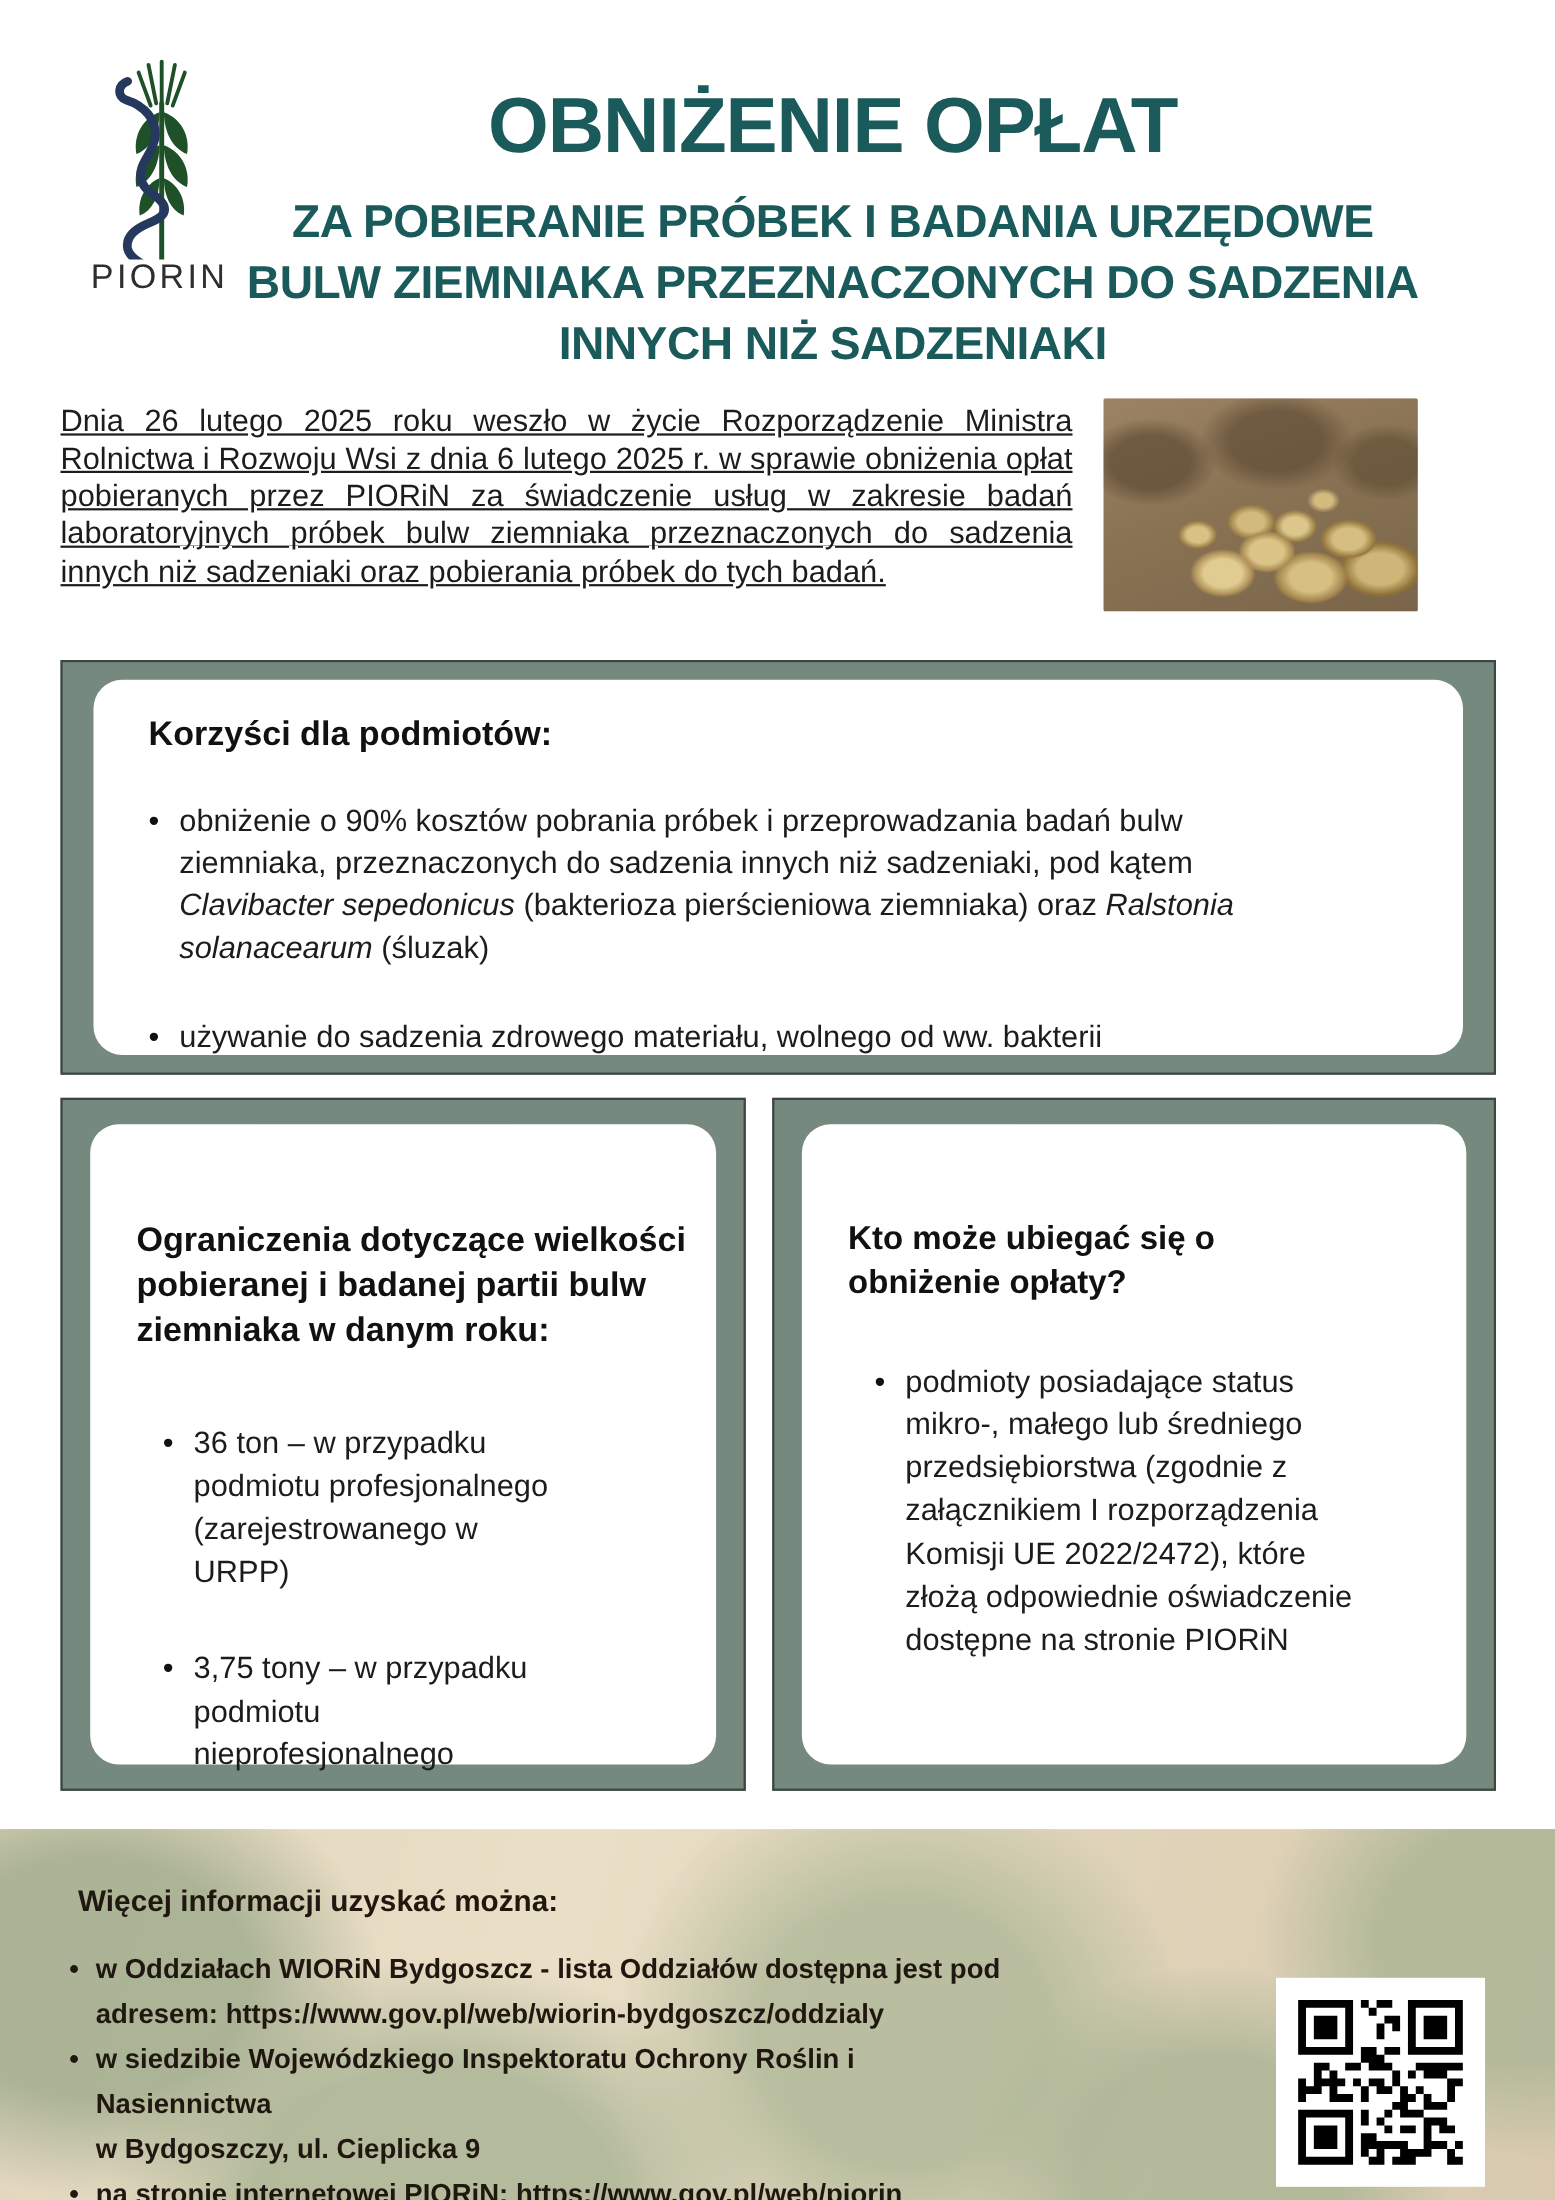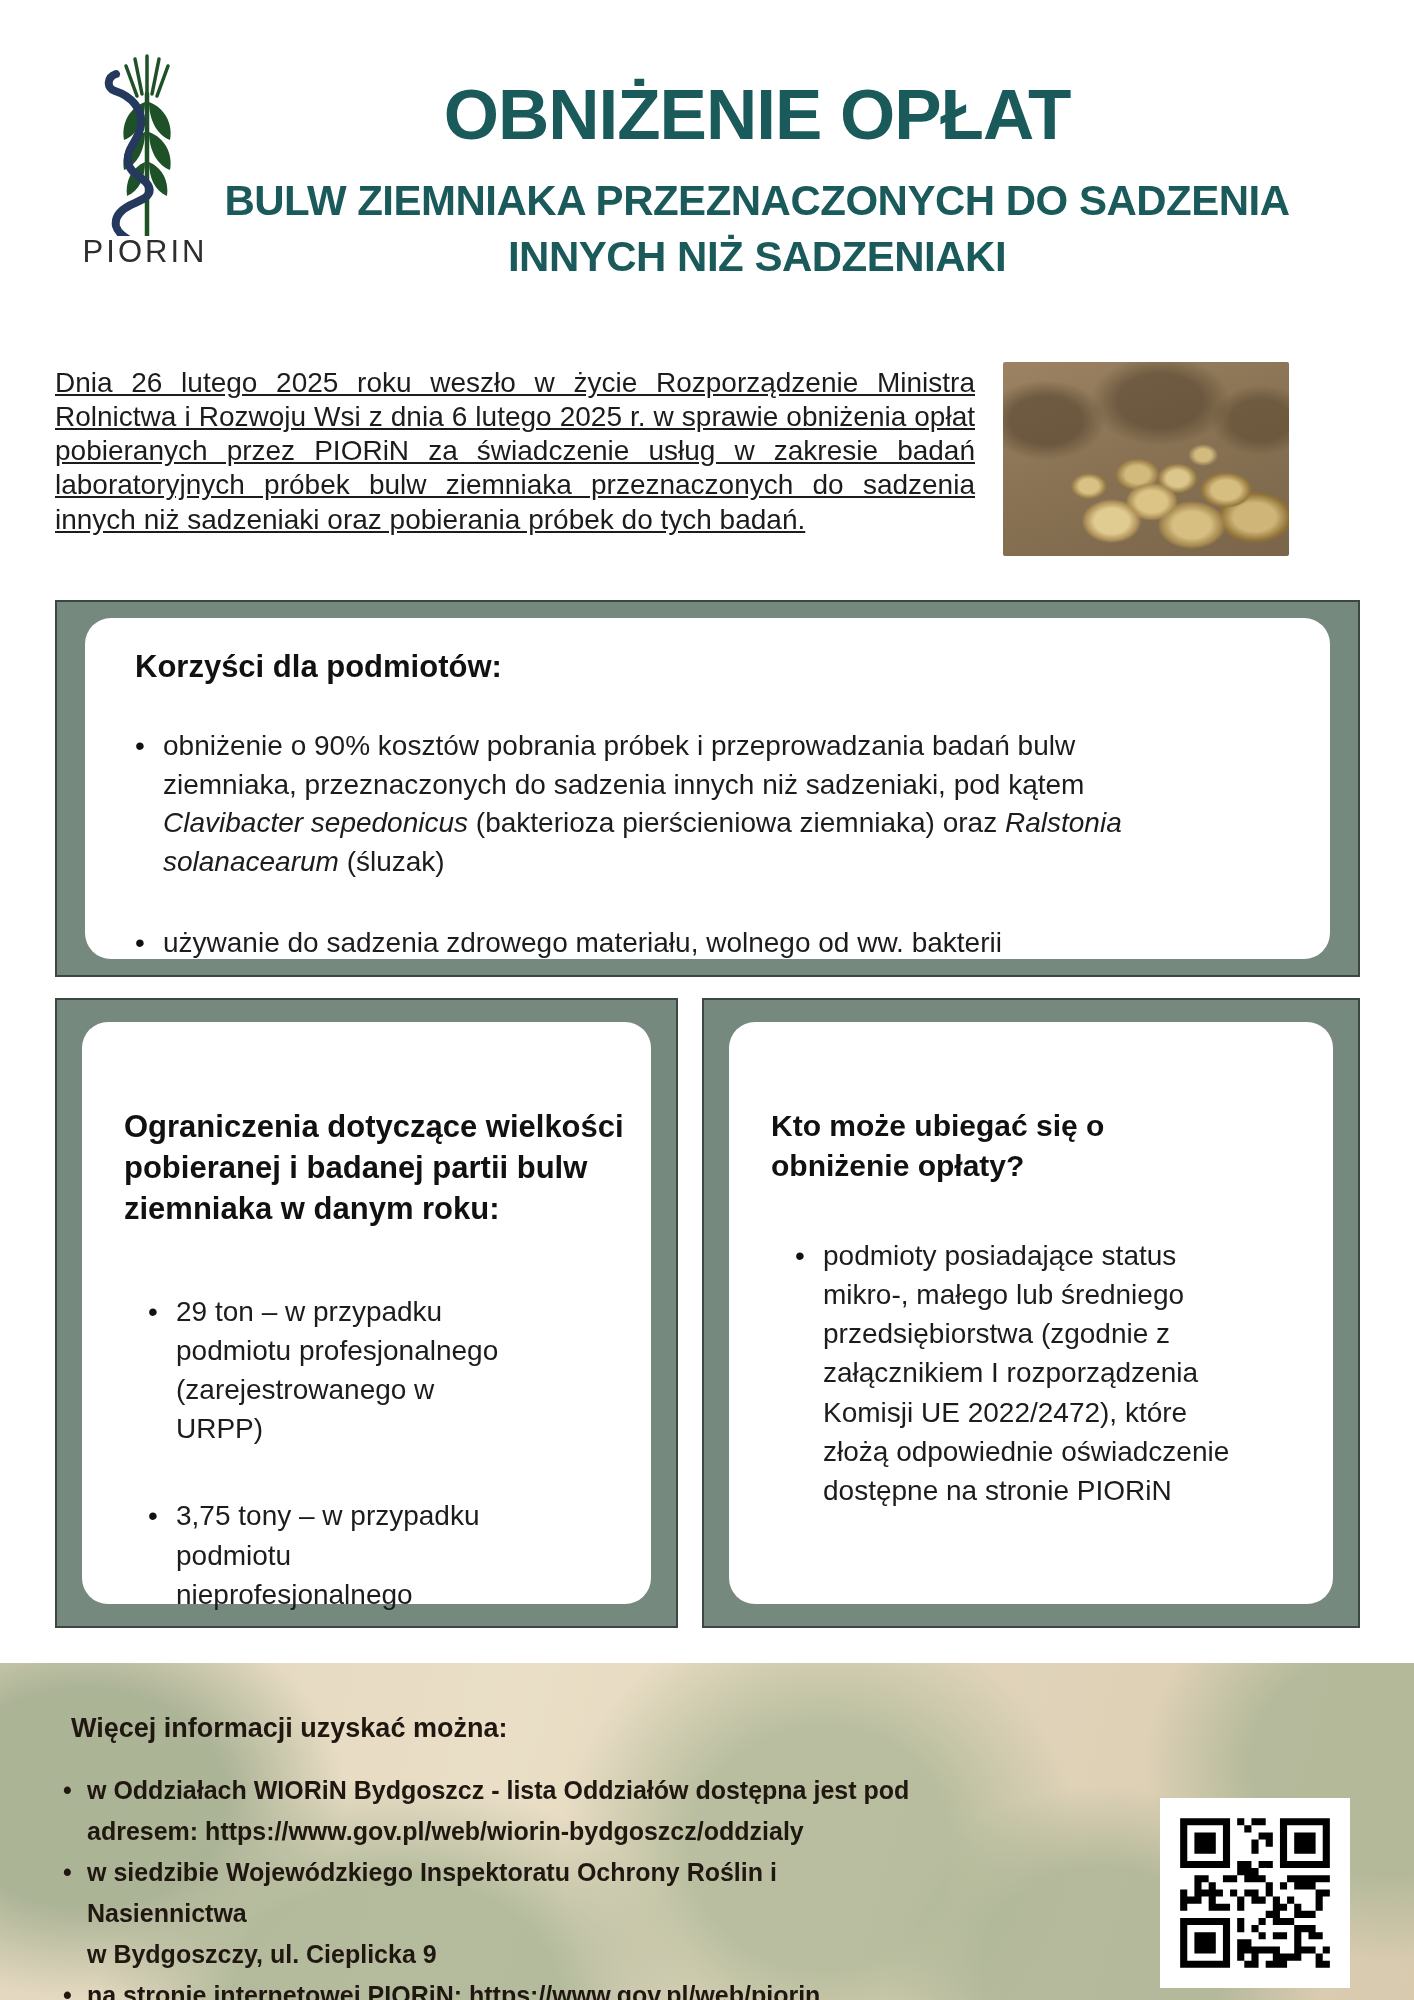--- a/index.html
+++ b/index.html
@@ -105,20 +105,21 @@
         <path d="M64 112 C78 118 84 132 82 146 C70 141 64 128 64 112 Z"></path>
       </g>
       <path d="M31 24 c-9 3 -10 14 -1 17 c16 5 28 18 26 34 c-2 15 -15 23 -13 37 c2 13 17 15 21 25 c3 8 -5 12 -14 16 c-12 5 -21 12 -19 23 c2 9 14 14 26 22" stroke="#25395e" stroke-width="8" stroke-linecap="round" fill="none"></path>
     </svg>
     <div class="logo-text">PIORIN</div>
   </div>
 
   <div class="headings">
     <div class="title">OBNIŻENIE OPŁAT</div>
     <div class="subtitle">
+      <div>ZA POBIERANIE PRÓBEK I BADANIA URZĘDOWE</div>
       <div>BULW ZIEMNIAKA PRZEZNACZONYCH DO SADZENIA</div>
       <div>INNYCH NIŻ SADZENIAKI</div>
     </div>
   </div>
 
   <div class="intro-par">Dnia 26 lutego 2025 roku weszło w życie Rozporządzenie Ministra Rolnictwa i Rozwoju Wsi z dnia 6 lutego 2025 r. w sprawie obniżenia opłat pobieranych przez PIORiN za świadczenie usług w zakresie badań laboratoryjnych próbek bulw ziemniaka przeznaczonych do sadzenia innych niż sadzeniaki oraz pobierania próbek do tych badań.</div>
   <div class="photo-potatoes"></div>
 
   <div class="panel panel-benefits">
     <div class="panel-inner benefits">
@@ -127,21 +128,21 @@
         <div class="b b1"><span class="t">obniżenie o 90% kosztów pobrania próbek i przeprowadzania badań bulw ziemniaka, przeznaczonych do sadzenia innych niż sadzeniaki, pod kątem </span><span class="ital t">Clavibacter sepedonicus</span><span class="t"> (bakterioza pierścieniowa ziemniaka) oraz </span><span class="ital t">Ralstonia solanacearum</span><span class="t"> (śluzak)</span></div>
         <div class="b b2">używanie do sadzenia zdrowego materiału, wolnego od ww. bakterii</div>
       </div>
     </div>
   </div>
 
   <div class="panel panel-limits">
     <div class="panel-inner limits">
       <div class="panel-h limits-head">Ograniczenia dotyczące wielkości pobieranej i badanej partii bulw ziemniaka w danym roku:</div>
       <div class="blist">
-        <div class="b b1">29 ton – w przypadku podmiotu profesjonalnego (zarejestrowanego w URPP)</div>
+        <div class="b b1">36 ton – w przypadku podmiotu profesjonalnego (zarejestrowanego w URPP)</div>
         <div class="b b2">3,75 tony – w przypadku podmiotu nieprofesjonalnego</div>
       </div>
     </div>
   </div>
 
   <div class="panel panel-elig">
     <div class="panel-inner elig">
       <div class="panel-h small elig-head">Kto może ubiegać się o obniżenie opłaty?</div>
       <div class="blist">
         <div class="b">podmioty posiadające status mikro-, małego lub średniego przedsiębiorstwa (zgodnie z załącznikiem I rozporządzenia Komisji UE 2022/2472), które złożą odpowiednie oświadczenie dostępne na stronie PIORiN</div>

